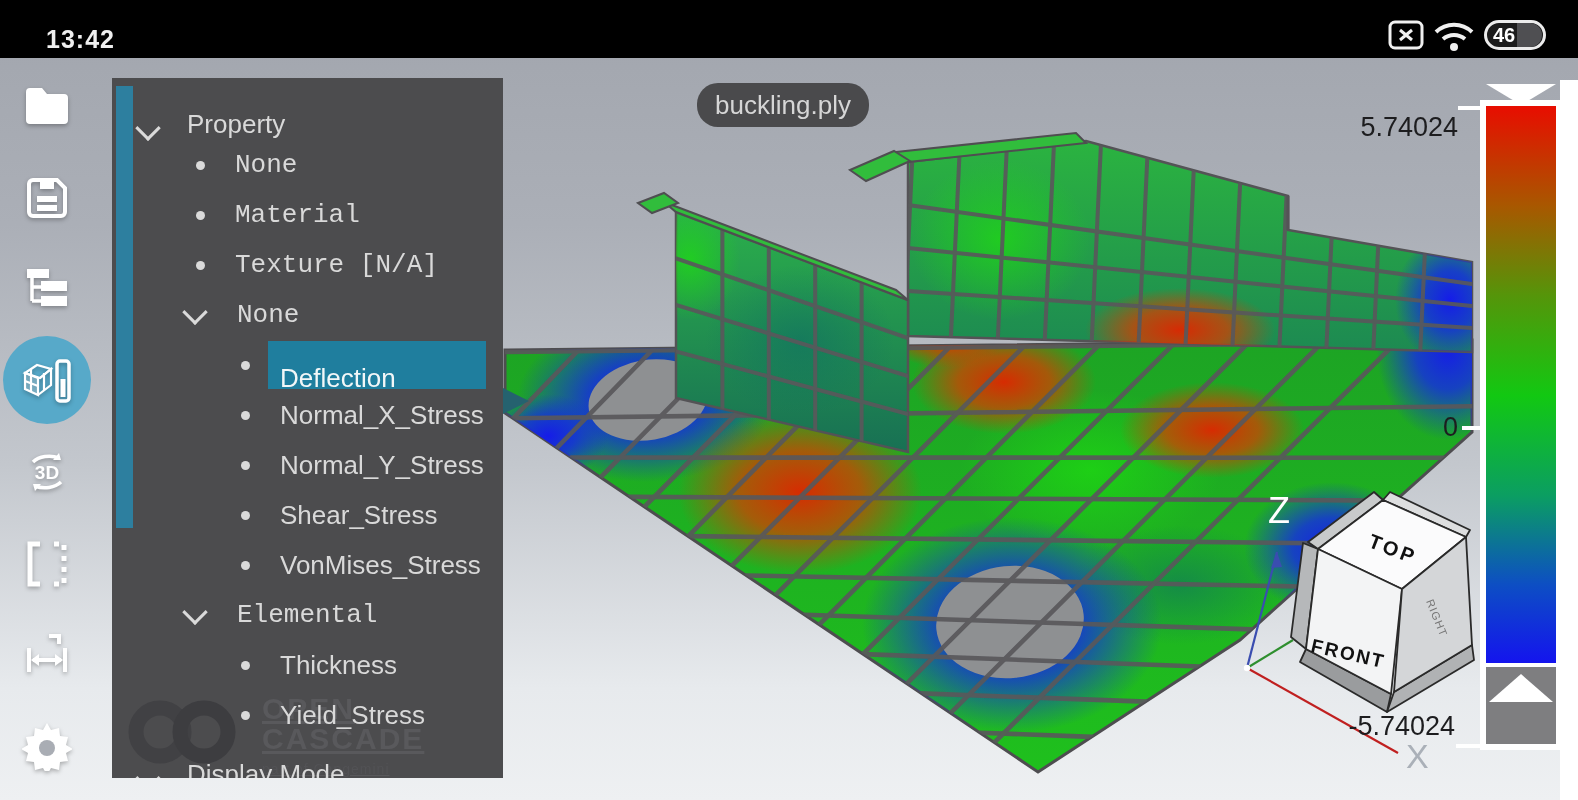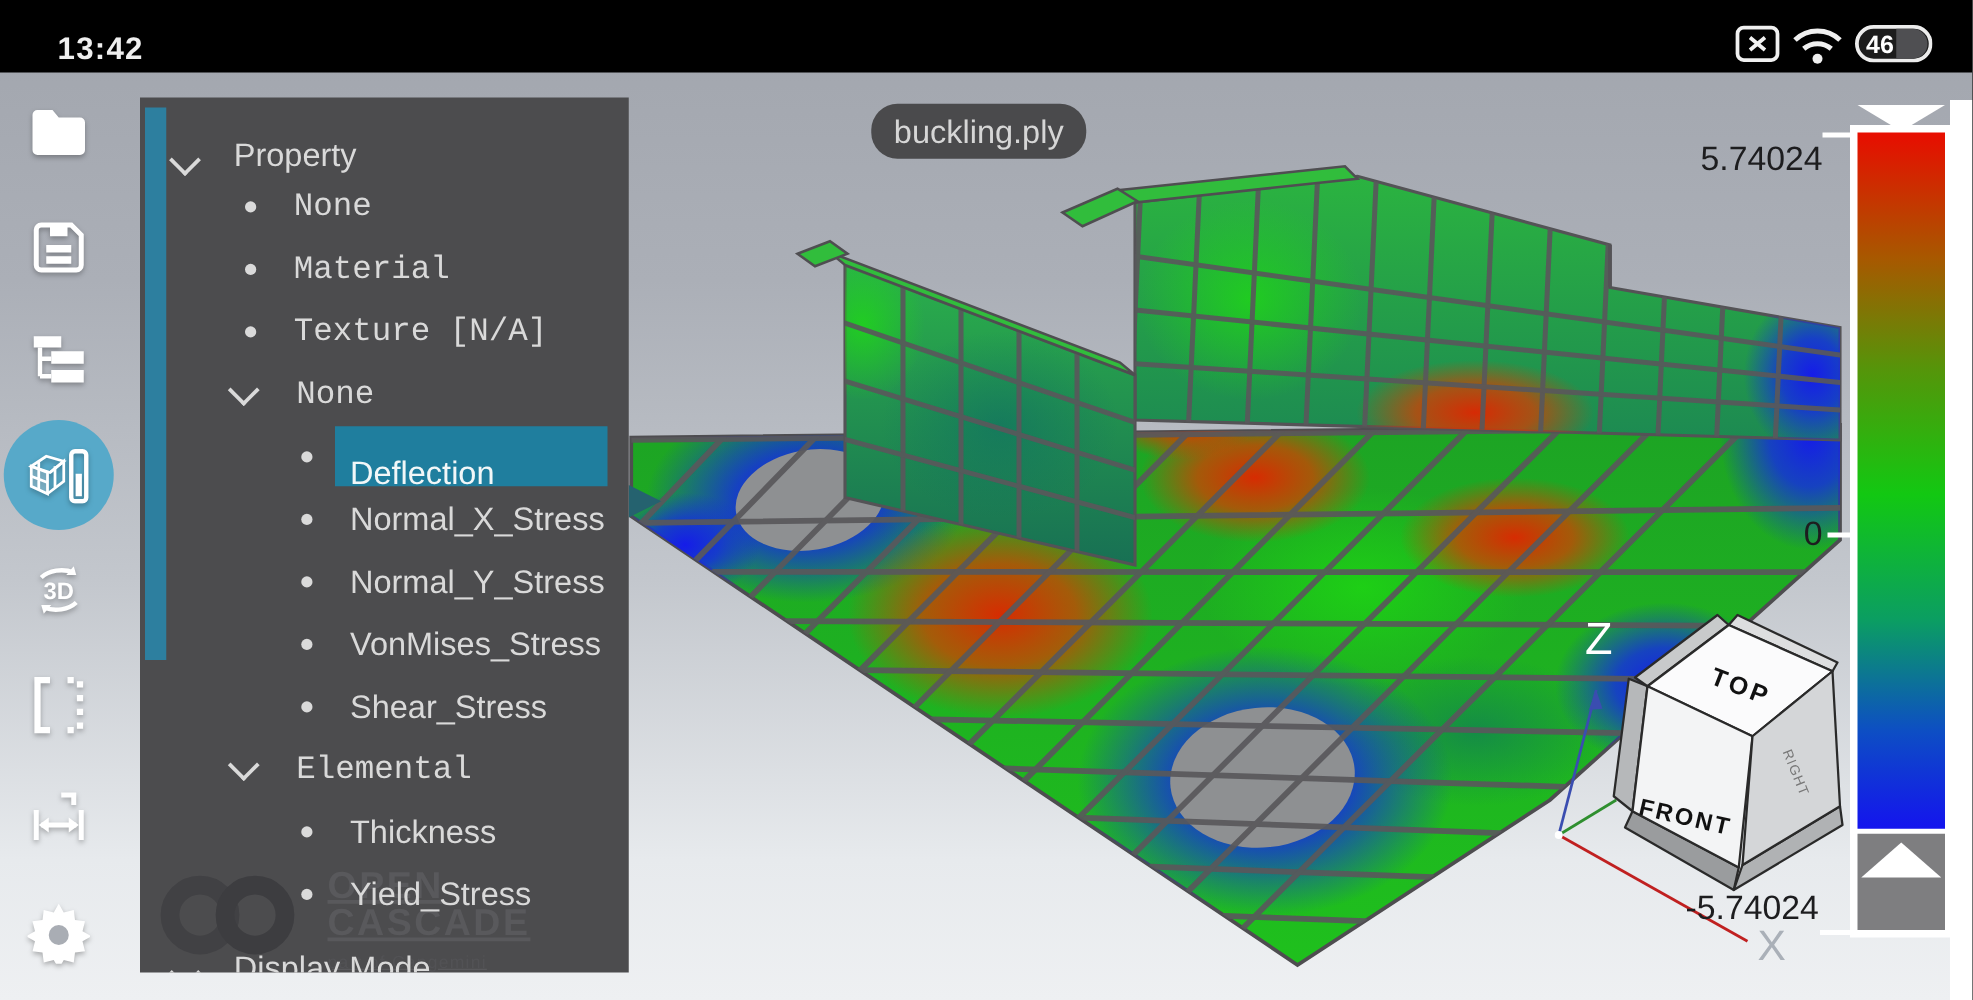--- a/index.html
+++ b/index.html
@@ -341,25 +341,25 @@
         <div class="row lvl2">
           <span class="dot"></span>
           <span class="lbl">Normal_X_Stress</span>
         </div>
         <div class="row lvl2">
           <span class="dot"></span>
           <span class="lbl">Normal_Y_Stress</span>
         </div>
         <div class="row lvl2">
           <span class="dot"></span>
+          <span class="lbl">Shear_Stress</span>
+        </div>
+        <div class="row lvl2">
+          <span class="dot"></span>
           <span class="lbl">VonMises_Stress</span>
-        </div>
-        <div class="row lvl2">
-          <span class="dot"></span>
-          <span class="lbl">Shear_Stress</span>
         </div>
         <div class="row lvl1">
           <span class="chev"></span>
           <span class="lbl">Elemental</span>
         </div>
         <div class="row lvl2">
           <span class="dot"></span>
           <span class="lbl">Thickness</span>
         </div>
         <div class="row lvl2">

